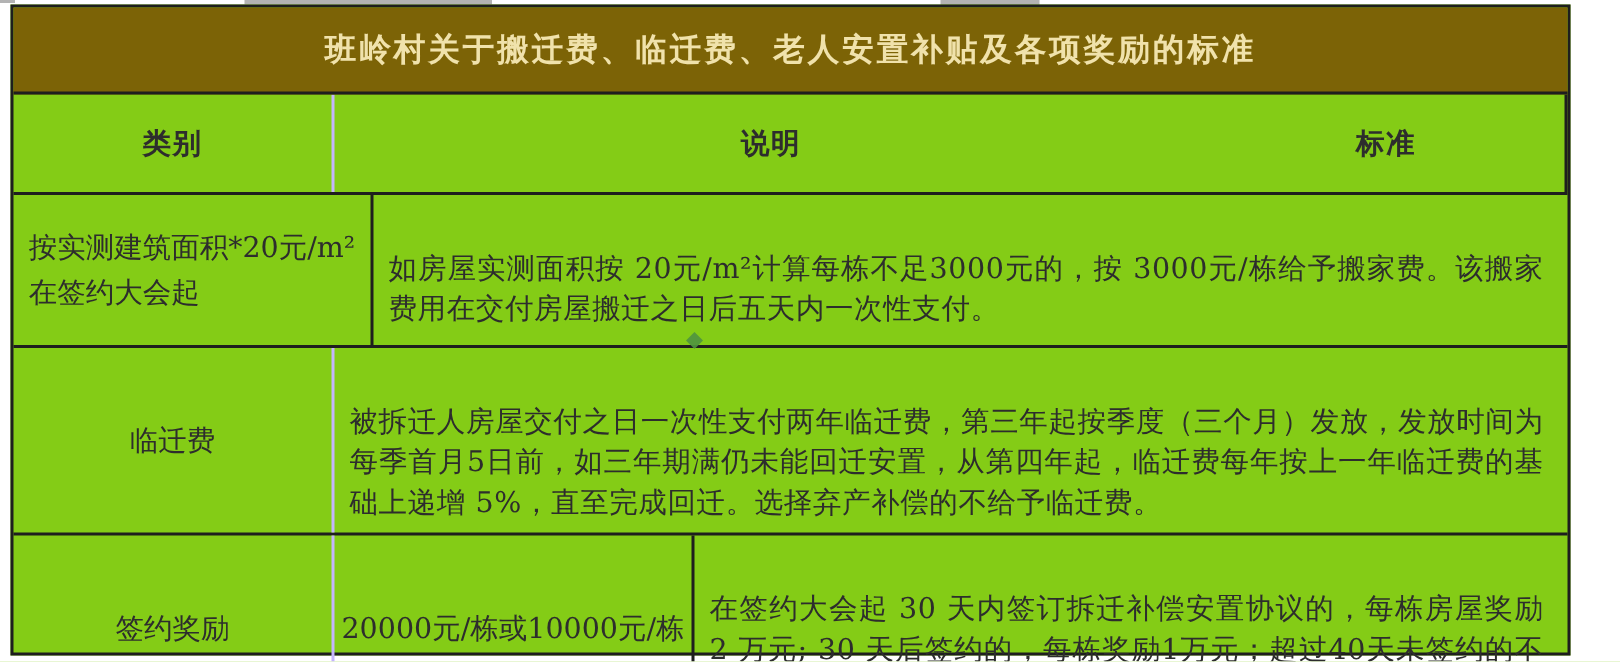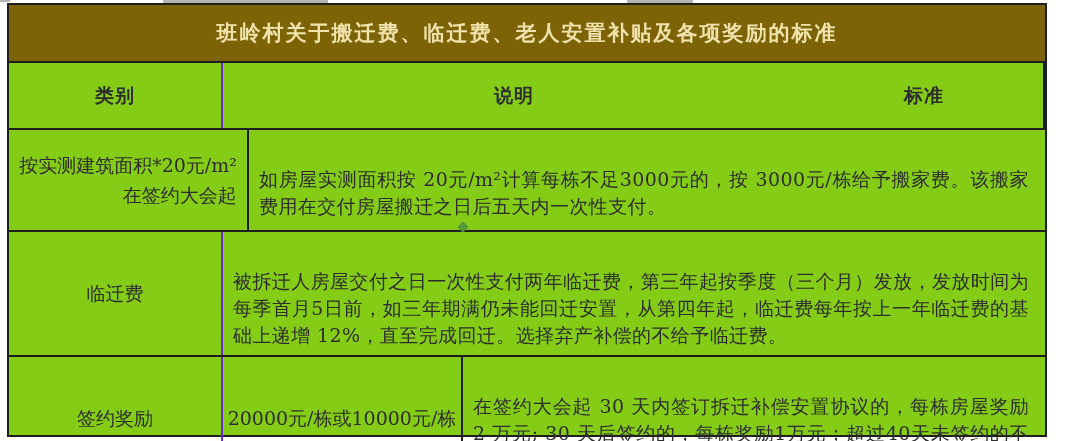--- a/index.html
+++ b/index.html
@@ -39,33 +39,33 @@
   .t-row.header{flex:0 0 67px;border-bottom:2px solid #1e1e1e;}
   .t-row.r1{flex:0 0 102px;border-bottom:2px solid #1e1e1e;}
   .t-row.r2{flex:0 0 118px;border-bottom:2px solid #1e1e1e;}
   .t-row.r3{flex:1 1 auto;}
   .cell{
     box-sizing:border-box;
     display:flex;align-items:center;justify-content:center;
     background:transparent;
     font-size:19px;
   }
-  .c1{flex:0 0 214px;border-right:2px solid #6d28d9;}
+  .c1{flex:0 0 214px;border-right:2px solid #c4b5fd;}
   .c2{flex:0 0 240px;border-right:2px solid #1e1e1e;text-align:center;}
   .c3{flex:1 1 auto;}
   .cell.desc{
     align-items:flex-start;justify-content:flex-start;
     text-align:justify;
     padding:9px 16px 6px 10px;
     line-height:27px;
     letter-spacing:.4px;
     margin-top:27px;
   }
   .header .cell{font-weight:600;letter-spacing:1px;}
-  .std-lines{text-align:right;line-height:30px;}
+  .std-lines{text-align:left;line-height:30px;}
 
   
   .watermark{
     position:absolute;left:413px;top:162px;
     width:204px;height:204px;
     z-index:0;pointer-events:none;
   }
   
   .green-mark{
     position:absolute;left:459px;top:223px;
@@ -116,21 +116,21 @@
         <div class="std-lines">
           <div>按实测建筑面积*20元/m²</div>
           <div>在签约大会起</div>
         </div>
       </div>
       <div class="cell c3 desc">如房屋实测面积按 20元/m²计算每栋不足3000元的，按 3000元/栋给予搬家费。该搬家费用在交付房屋搬迁之日后五天内一次性支付。</div>
     </div>
 
     <div class="t-row r2">
       <div class="cell c1">临迁费</div>
-      <div class="cell c3 desc">被拆迁人房屋交付之日一次性支付两年临迁费，第三年起按季度（三个月）发放，发放时间为每季首月5日前，如三年期满仍未能回迁安置，从第四年起，临迁费每年按上一年临迁费的基础上递增 12%，直至完成回迁。选择弃产补偿的不给予临迁费。</div>
+      <div class="cell c3 desc">被拆迁人房屋交付之日一次性支付两年临迁费，第三年起按季度（三个月）发放，发放时间为每季首月5日前，如三年期满仍未能回迁安置，从第四年起，临迁费每年按上一年临迁费的基础上递增 5%，直至完成回迁。选择弃产补偿的不给予临迁费。</div>
     </div>
 
     <div class="t-row r3">
       <div class="cell c1">签约奖励</div>
       <div class="cell c2">20000元/栋或10000元/栋</div>
       <div class="cell c3 desc">在签约大会起 30 天内签订拆迁补偿安置协议的，每栋房屋奖励 2 万元; 30 天后签约的，每栋奖励1万元；超过40天未签约的不奖励。</div>
     </div>
 
   </div>
 </div>

